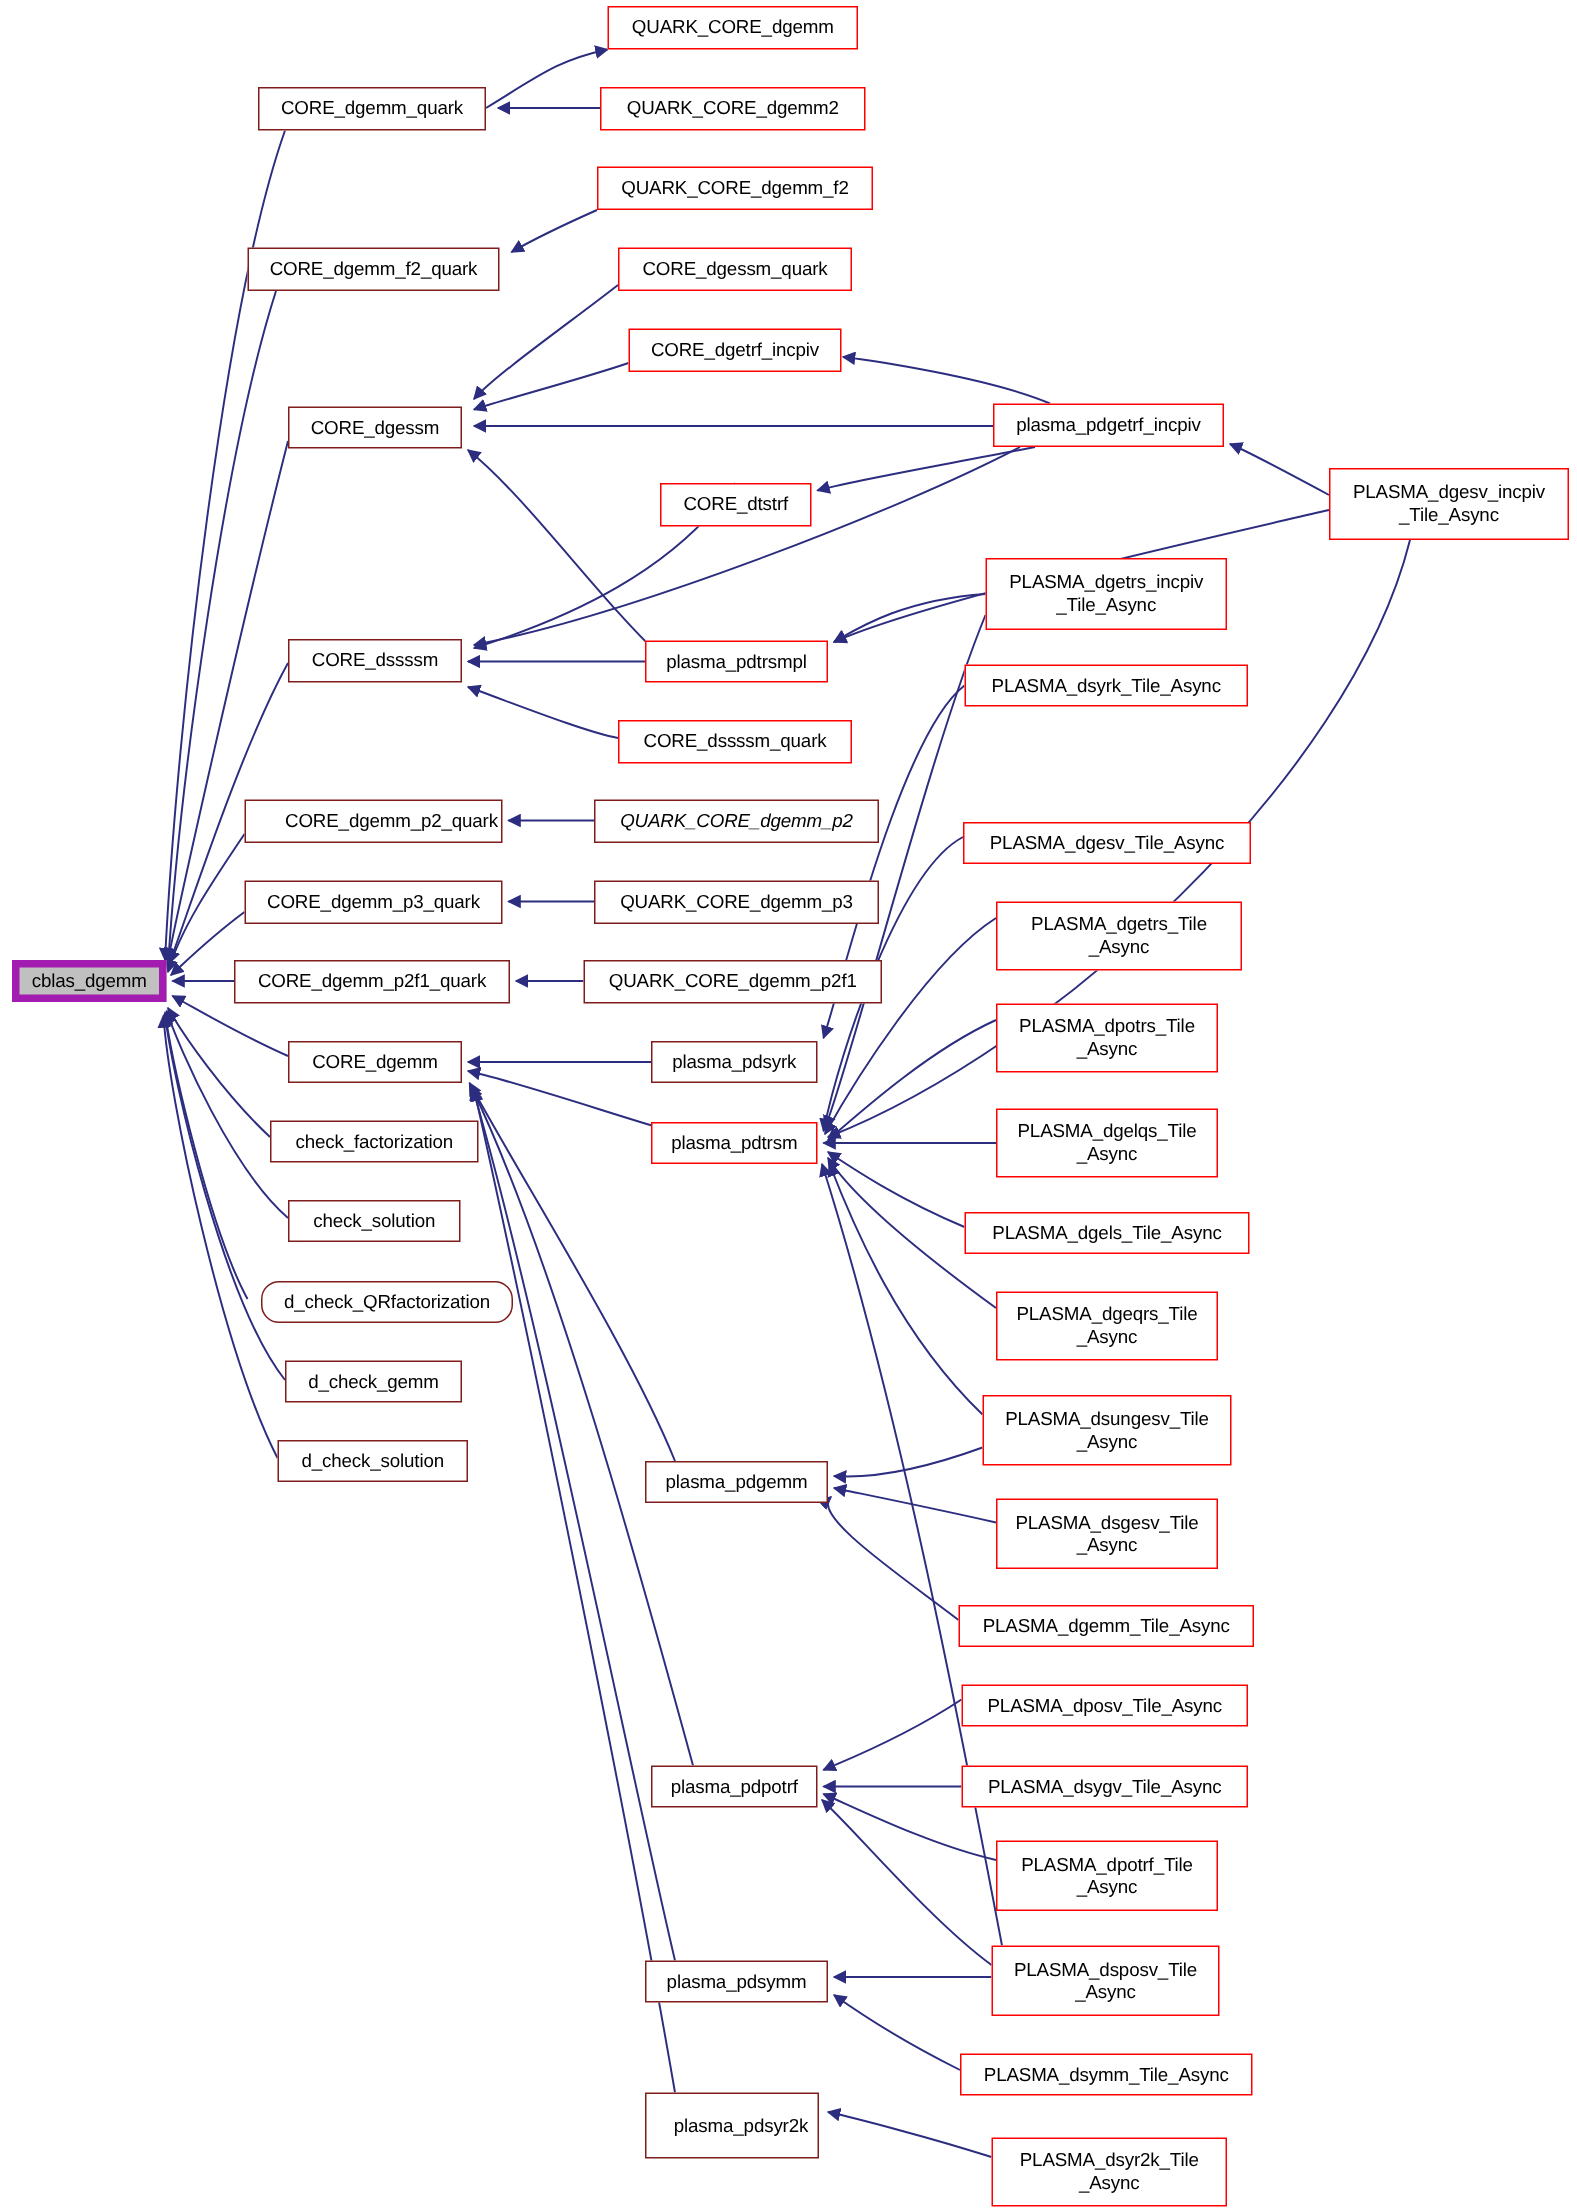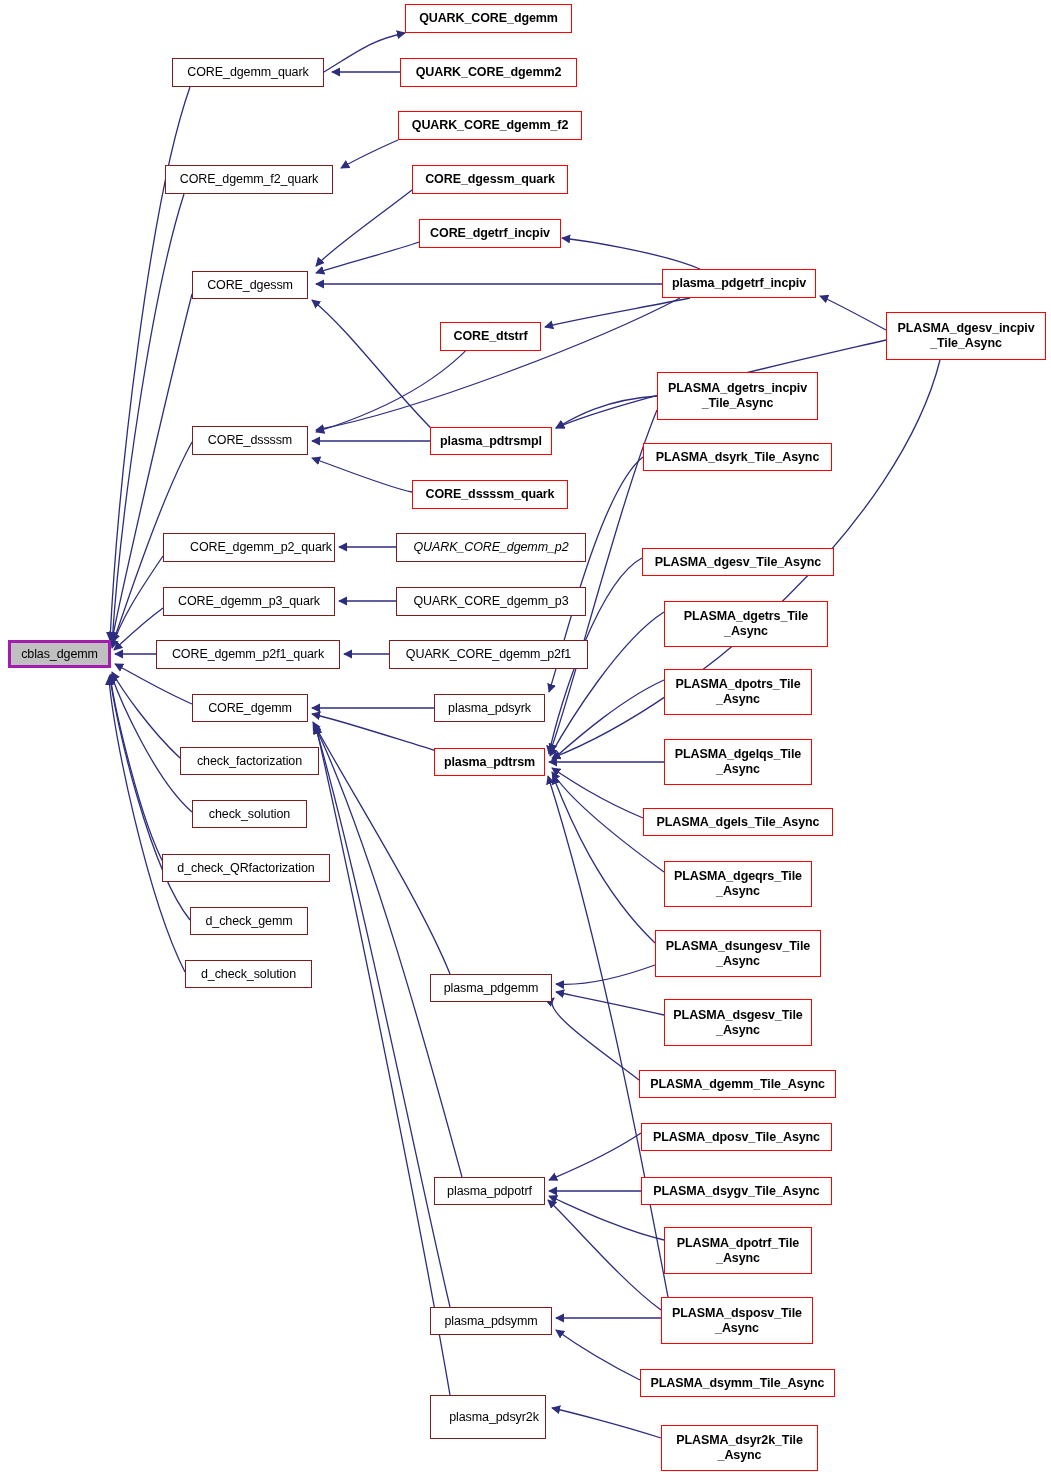--- a/index.html
+++ b/index.html
@@ -33,25 +33,24 @@
     background: #ffffff;
     border: 1px solid #7f1d1d;
     font-size: 12.5px;
     line-height: 1.18;
     color: #000000;
     white-space: pre-line;
     letter-spacing: -0.1px;
   }
   .node.red {
     border: 1px solid #ff0000;
-    font-weight: bold;
   }
   .node.root {
     background: #c0c0c0;
-    border: 3px solid #a21caf;
+    border: 5px solid #a21caf;
     text-align: center;
   }
 </style>
 </head>
 <body>
 
 <div id="canvas">
   <svg id="edges" xmlns="http://www.w3.org/2000/svg">
     <defs>
       <marker id="arrow" viewBox="0 0 10 10" refX="9" refY="5" markerWidth="7" markerHeight="7" orient="auto-start-reverse">
@@ -154,21 +153,21 @@
       <div class="node" style="left: 192px; top: 694px; width: 116px; height: 28px;">CORE_dgemm</div>
       <div class="node" style="left: 434px; top: 694px; width: 111px; height: 28px;">plasma_pdsyrk</div>
       <div class="node red" style="left: 664px; top: 739px; width: 148px; height: 46px;">PLASMA_dgelqs_Tile
 _Async</div>
       <div class="node red" style="left: 434px; top: 748px; width: 111px; height: 28px;">plasma_pdtrsm</div>
       <div class="node" style="left: 180px; top: 747px; width: 139px; height: 28px;">check_factorization</div>
       <div class="node red" style="left: 643px; top: 808px; width: 190px; height: 28px;">PLASMA_dgels_Tile_Async</div>
       <div class="node" style="left: 192px; top: 800px; width: 115px; height: 28px;">check_solution</div>
       <div class="node red" style="left: 664px; top: 861px; width: 148px; height: 46px;">PLASMA_dgeqrs_Tile
 _Async</div>
-      <div class="node" style="left: 162px; top: 854px; width: 168px; height: 28px;">d_check_QRfactorization</div>
+      <div class="node" style="left: 174px; top: 854px; width: 168px; height: 28px; border-radius: 12px;">d_check_QRfactorization</div>
       <div class="node red" style="left: 655px; top: 930px; width: 166px; height: 47px;">PLASMA_dsungesv_Tile
 _Async</div>
       <div class="node" style="left: 190px; top: 907px; width: 118px; height: 28px;">d_check_gemm</div>
       <div class="node" style="left: 185px; top: 960px; width: 127px; height: 28px;">d_check_solution</div>
       <div class="node" style="left: 430px; top: 974px; width: 122px; height: 28px;">plasma_pdgemm</div>
       <div class="node red" style="left: 664px; top: 999px; width: 148px; height: 47px;">PLASMA_dsgesv_Tile
 _Async</div>
       <div class="node red" style="left: 639px; top: 1070px; width: 197px; height: 28px;">PLASMA_dgemm_Tile_Async</div>
       <div class="node red" style="left: 641px; top: 1123px; width: 191px; height: 28px;">PLASMA_dposv_Tile_Async</div>
       <div class="node" style="left: 434px; top: 1177px; width: 111px; height: 28px;">plasma_pdpotrf</div>

